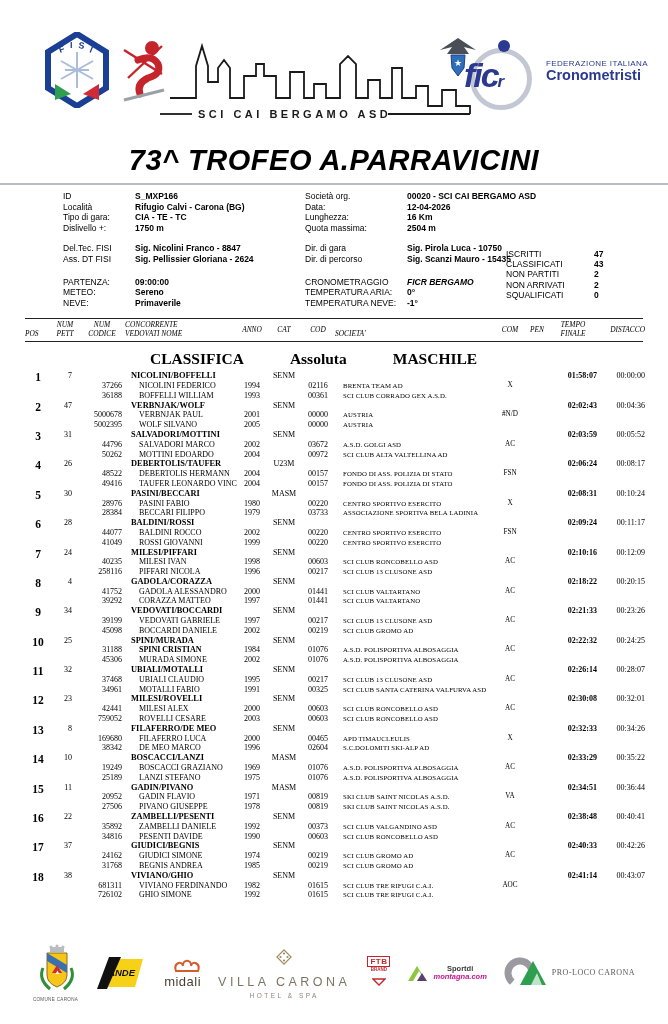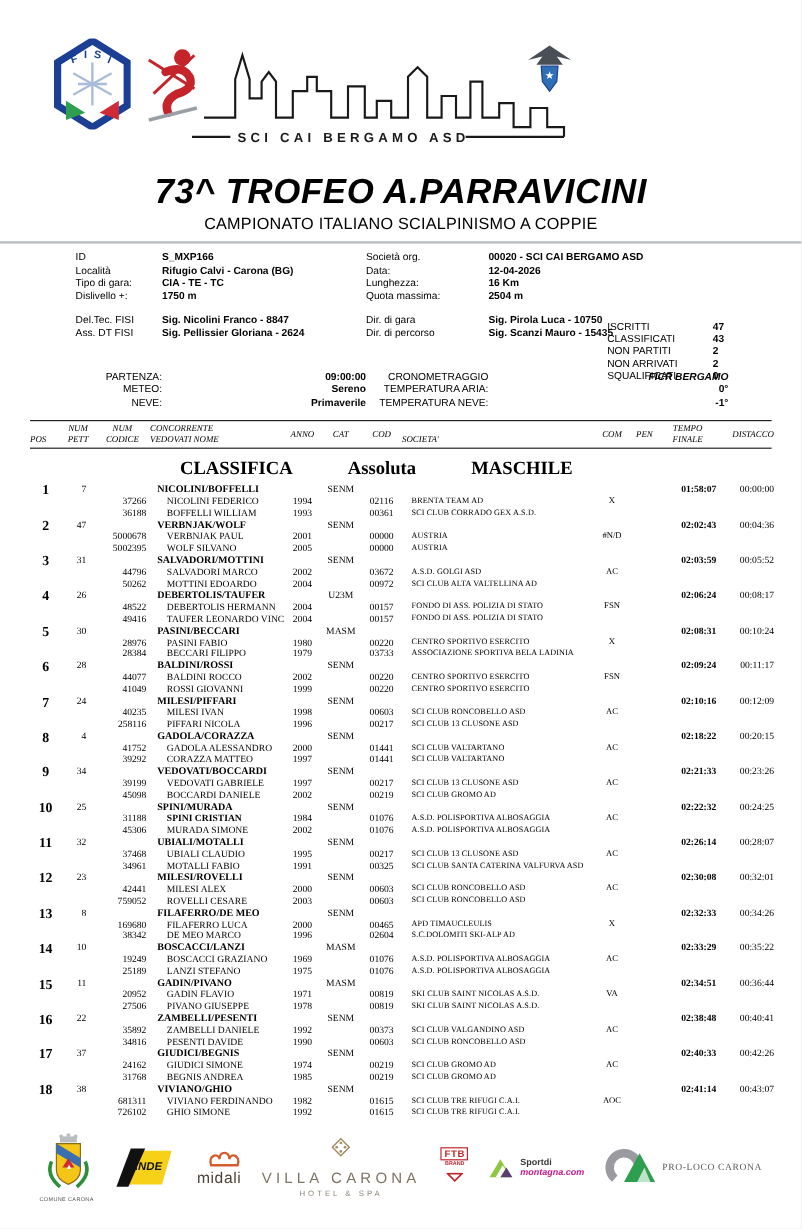--- a/index.html
+++ b/index.html
@@ -25,21 +25,21 @@
   .t1{font-size:29px;font-weight:bold;font-style:italic;letter-spacing:0.5px;line-height:32px;}
   .t2{font-size:13.5px;letter-spacing:0.2px;margin-top:3px;}
   .t3{font-size:20px;font-weight:bold;letter-spacing:0.5px;margin-top:3px;}
   .grayline{border:none;border-top:2px solid #b9bdc1;margin:7px 0 0 0;}
   
   .info{position:relative;margin:6px 0 0 63px;font-size:8.5px;line-height:10.6px;}
   .grid4{display:grid;grid-template-columns:72px 170px 102px 200px;}
   .grid4 .lab{font-weight:normal;}
   .grid4 .val{font-weight:bold;}
   .officials{margin-top:10px;}
-  .conditions{margin-top:26px;text-align:right;}
+  .conditions{margin-top:12px;}
   .it{font-style:italic;}
   .stats{position:absolute;right:48px;top:58px;display:grid;grid-template-columns:88px 26px;line-height:10.2px;}
   .stats .sv{font-weight:bold;}
   
   .results{margin:10px 25px 0 25px;}
   .rheader{display:grid;grid-template-columns:26px 28px 46px 112px 30px 34px 34px 160px 30px 24px 48px 48px;
            border-top:1.5px solid #222;border-bottom:1.5px solid #222;padding:2px 0 3px 0;
            font-family:"Liberation Serif",serif;font-style:italic;font-size:7.4px;line-height:8.4px;}
   .hc{display:flex;flex-direction:column;justify-content:center;}
   .a-l{text-align:left;justify-content:flex-end;} .a-c{text-align:center;} .a-r{text-align:right;}
@@ -70,21 +70,21 @@
   .ande svg{position:absolute;left:0;top:0;}
   .ande-label{position:absolute;left:13px;top:12px;font-style:italic;font-weight:bold;font-size:9.5px;color:#111;}
   .midali-label{font-size:13px;color:#4a3f35;letter-spacing:0.5px;margin-top:1px;}
   .villa{text-align:center;color:#7d7464;}
   .villa-name{font-size:12.5px;letter-spacing:3.5px;margin-top:4px;}
   .villa-sub{font-size:6.5px;letter-spacing:2.5px;margin-top:3px;color:#8d8578;}
   .ftb{color:#c0272d;text-align:center;font-weight:bold;}
   .ftb-top{font-size:8px;letter-spacing:0.5px;border:1px solid #c0272d;padding:0 2px;}
   .ftb-sub{font-size:4.5px;}
   .sdm{display:flex;align-items:center;gap:2px;}
-  .sdm-text{font-size:7.5px;font-weight:bold;color:#3a3a3a;line-height:8px;}
+  .sdm-text{font-size:7.5px;font-weight:bold;color:#3a3a3a;line-height:8px;text-align:center;}
   .sdm-pink{color:#c6168d;font-style:italic;}
   .proloco{display:flex;align-items:center;gap:4px;}
   .proloco-label{font-family:"Liberation Serif",serif;font-size:8px;color:#5a5a5a;letter-spacing:0.5px;}
 </style>
 </head>
 <body>
 
 <div class="page">
 
   <div class="logos">
@@ -114,25 +114,35 @@
       <path d="M10,66 L36,66 L36,34 L42,14 L48,34 L48,50 L58,50 L58,36 L64,28 L70,36 L70,66 L84,66 L84,44 L96,44 L96,32 L104,32 L104,44 L116,44 L116,66 L130,66 L130,40 L144,40 L144,66 L154,66 L154,52 L166,52 L166,66 L180,66 L180,32 L188,24 L196,32 L196,66 L208,66 L208,48 L220,48 L220,66 L232,66 L232,36 L242,36 L242,66 L256,66 L256,54 L268,54 L268,74 L282,74 L282,58 L296,58 L296,74 L310,74 L310,82" fill="none" stroke="#1a1a1a" stroke-width="1.8" stroke-linejoin="miter"></path>
       <line x1="0" y1="82" x2="32" y2="82" stroke="#1a1a1a" stroke-width="1.8"></line>
       <line x1="228" y1="82" x2="310" y2="82" stroke="#1a1a1a" stroke-width="1.8"></line>
       <text x="38" y="86" font-family="Liberation Sans, sans-serif" font-size="11" font-weight="bold" letter-spacing="3.5" fill="#1a1a1a">SCI CAI BERGAMO ASD</text>
     </svg>
     <svg class="eagle" width="40" height="48" viewBox="0 0 40 48">
       <path d="M20,4 L2,16 L14,13 L9,20 L31,20 L26,13 L38,16 Z" fill="#4a4f57"></path>
       <path d="M13,21 L27,21 L26,34 L20,42 L14,34 Z" fill="#2e6fb5" stroke="#1b3f94" stroke-width="1"></path>
       <text x="16" y="32" font-size="9" fill="#fff">★</text>
     </svg>
+    <div class="ficr">
+      <div class="ficr-mark">
+        <div class="ficr-circle"></div>
+        <div class="ficr-dot"></div>
+        <div class="ficr-word"><span>fic</span><span class="ficr-r">r</span></div>
+      </div>
+      <div class="ficr-text">
+        <div class="ficr-l1">FEDERAZIONE ITALIANA</div>
+        <div class="ficr-l2">Cronometristi</div>
+      </div>
+    </div>
   </div>
 
   <div class="titleblock">
     <div class="t1">73^ TROFEO A.PARRAVICINI</div>
-    <div class="t2">CAMPIONATO ITALIANO SCIALPINISMO A COPPIE</div>
   </div>
   <hr class="grayline">
 
   <div class="info">
     <div class="grid4">
         <div class="lab">ID</div>
         <div class="val">S_MXP166</div>
         <div class="lab">Società org.</div>
         <div class="val">00020 - SCI CAI BERGAMO ASD</div>
         <div class="lab">Località</div>

